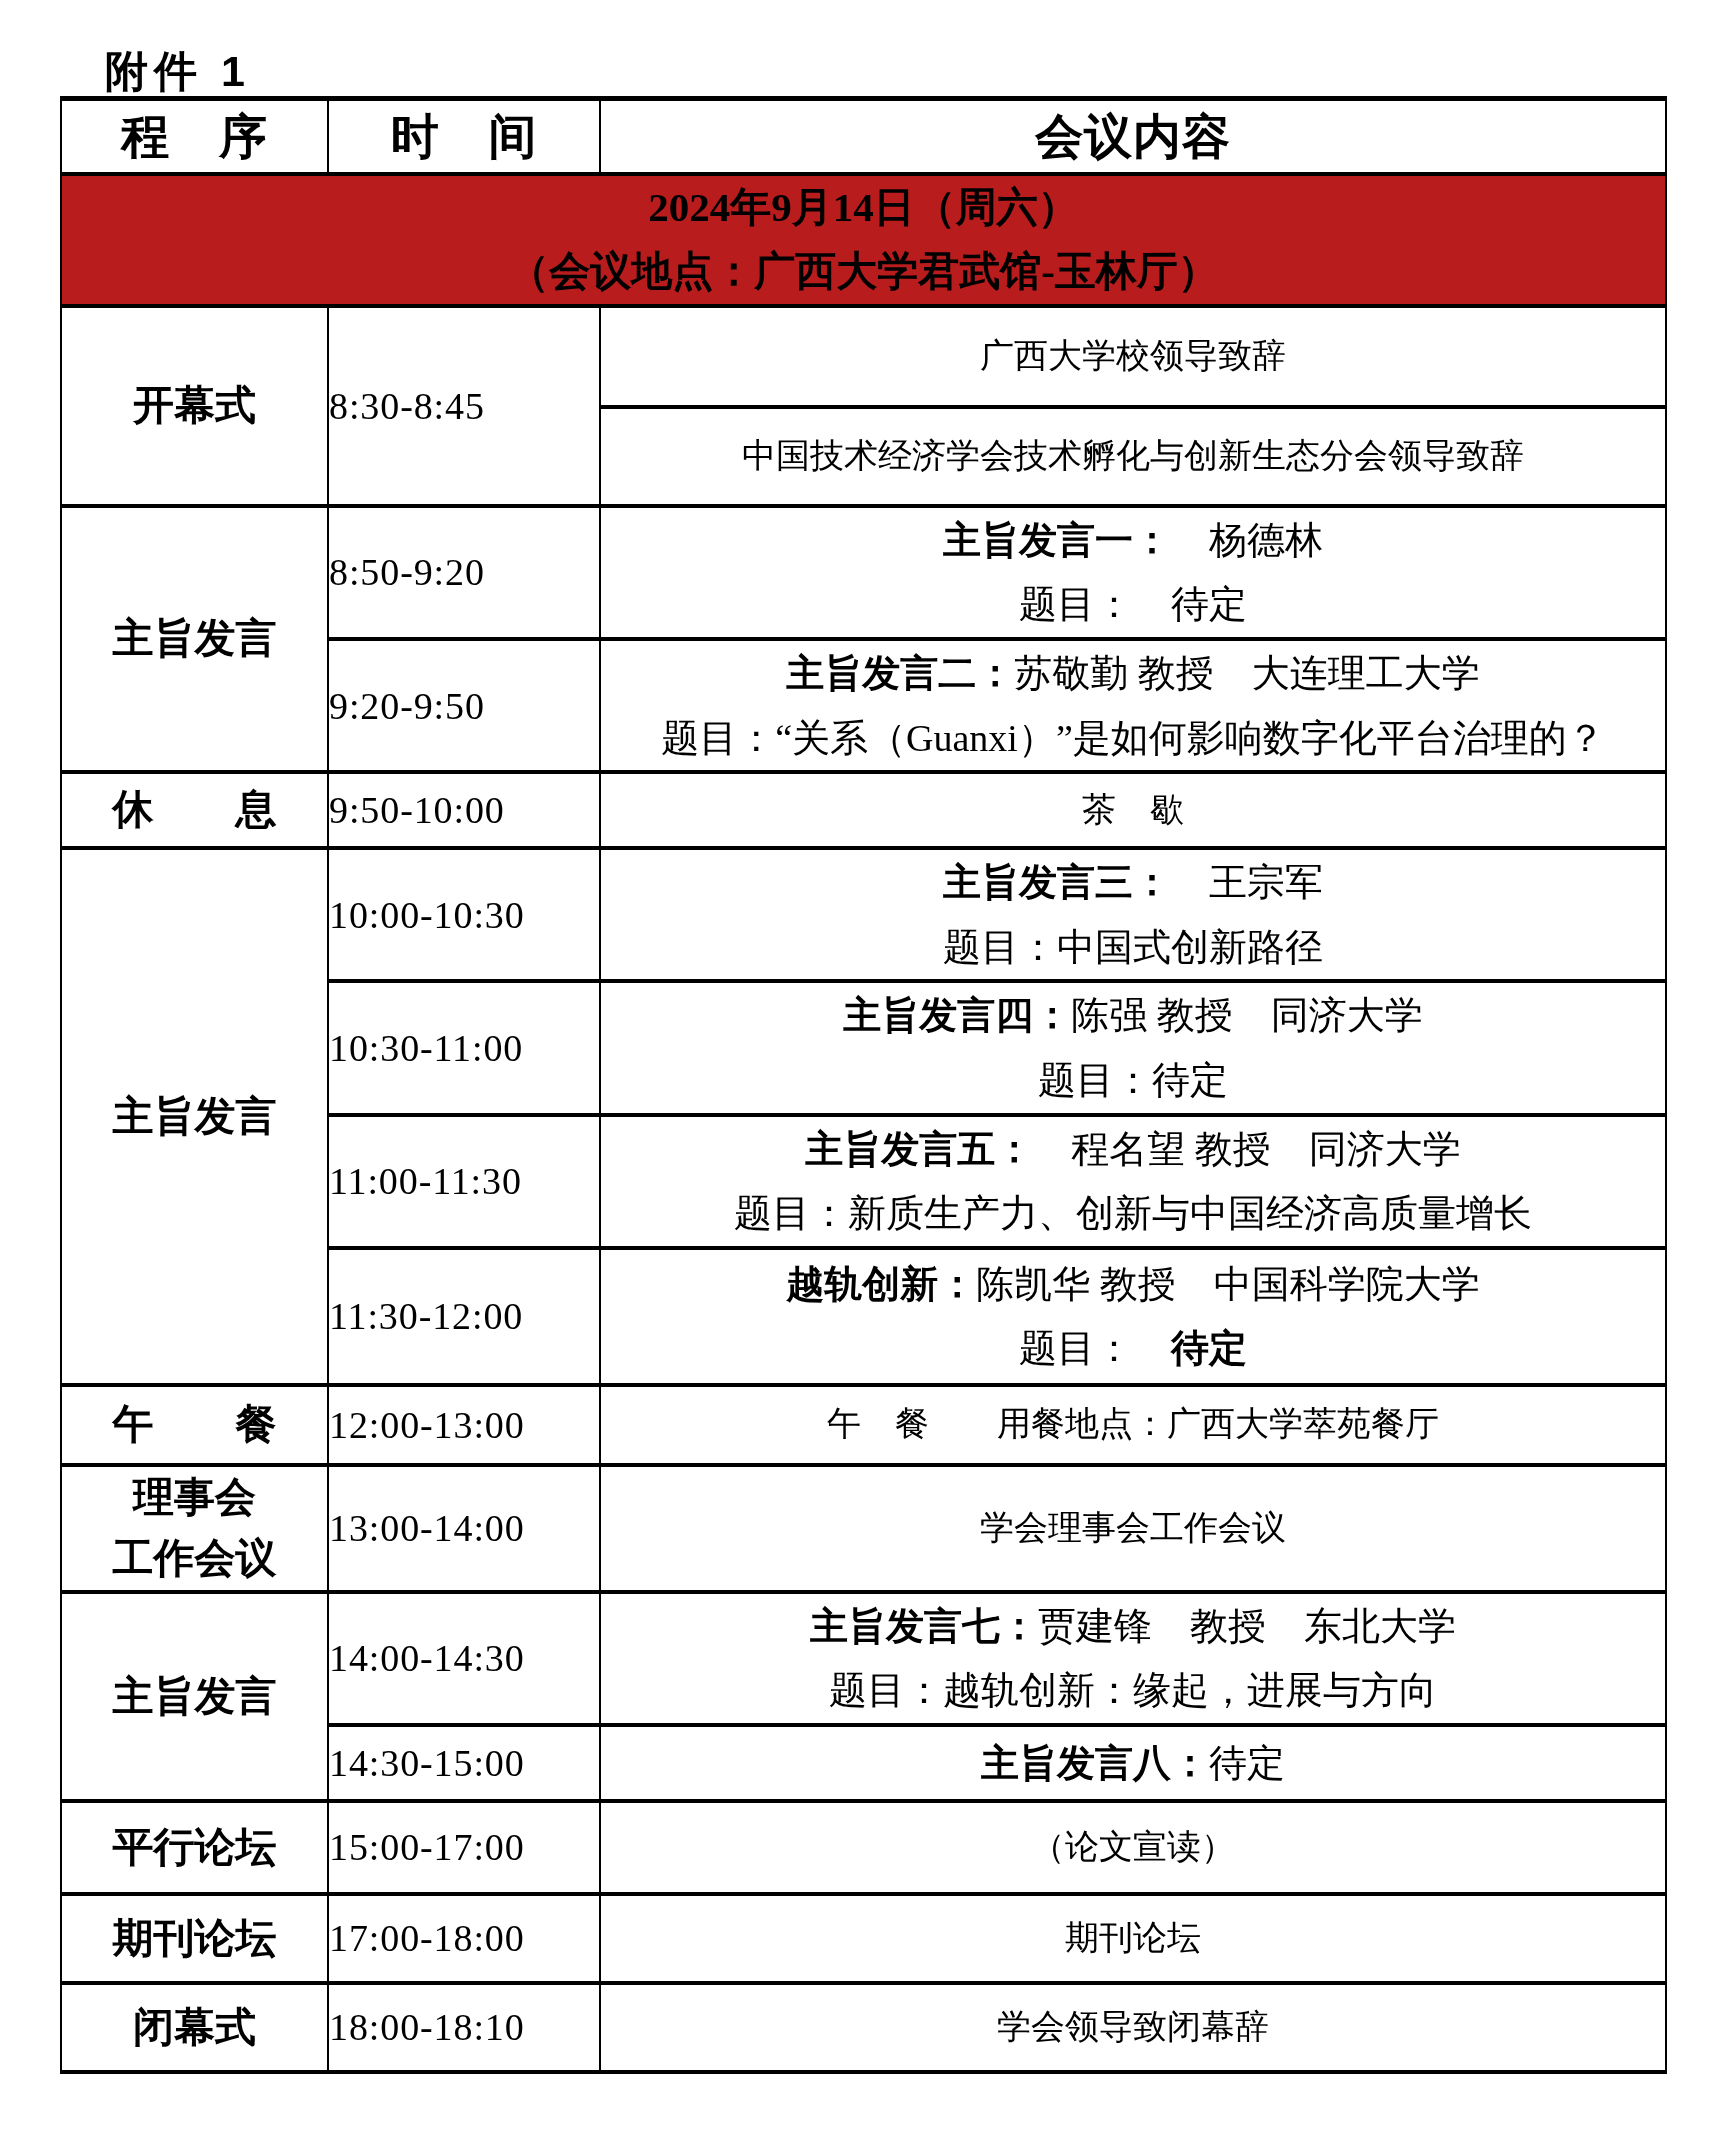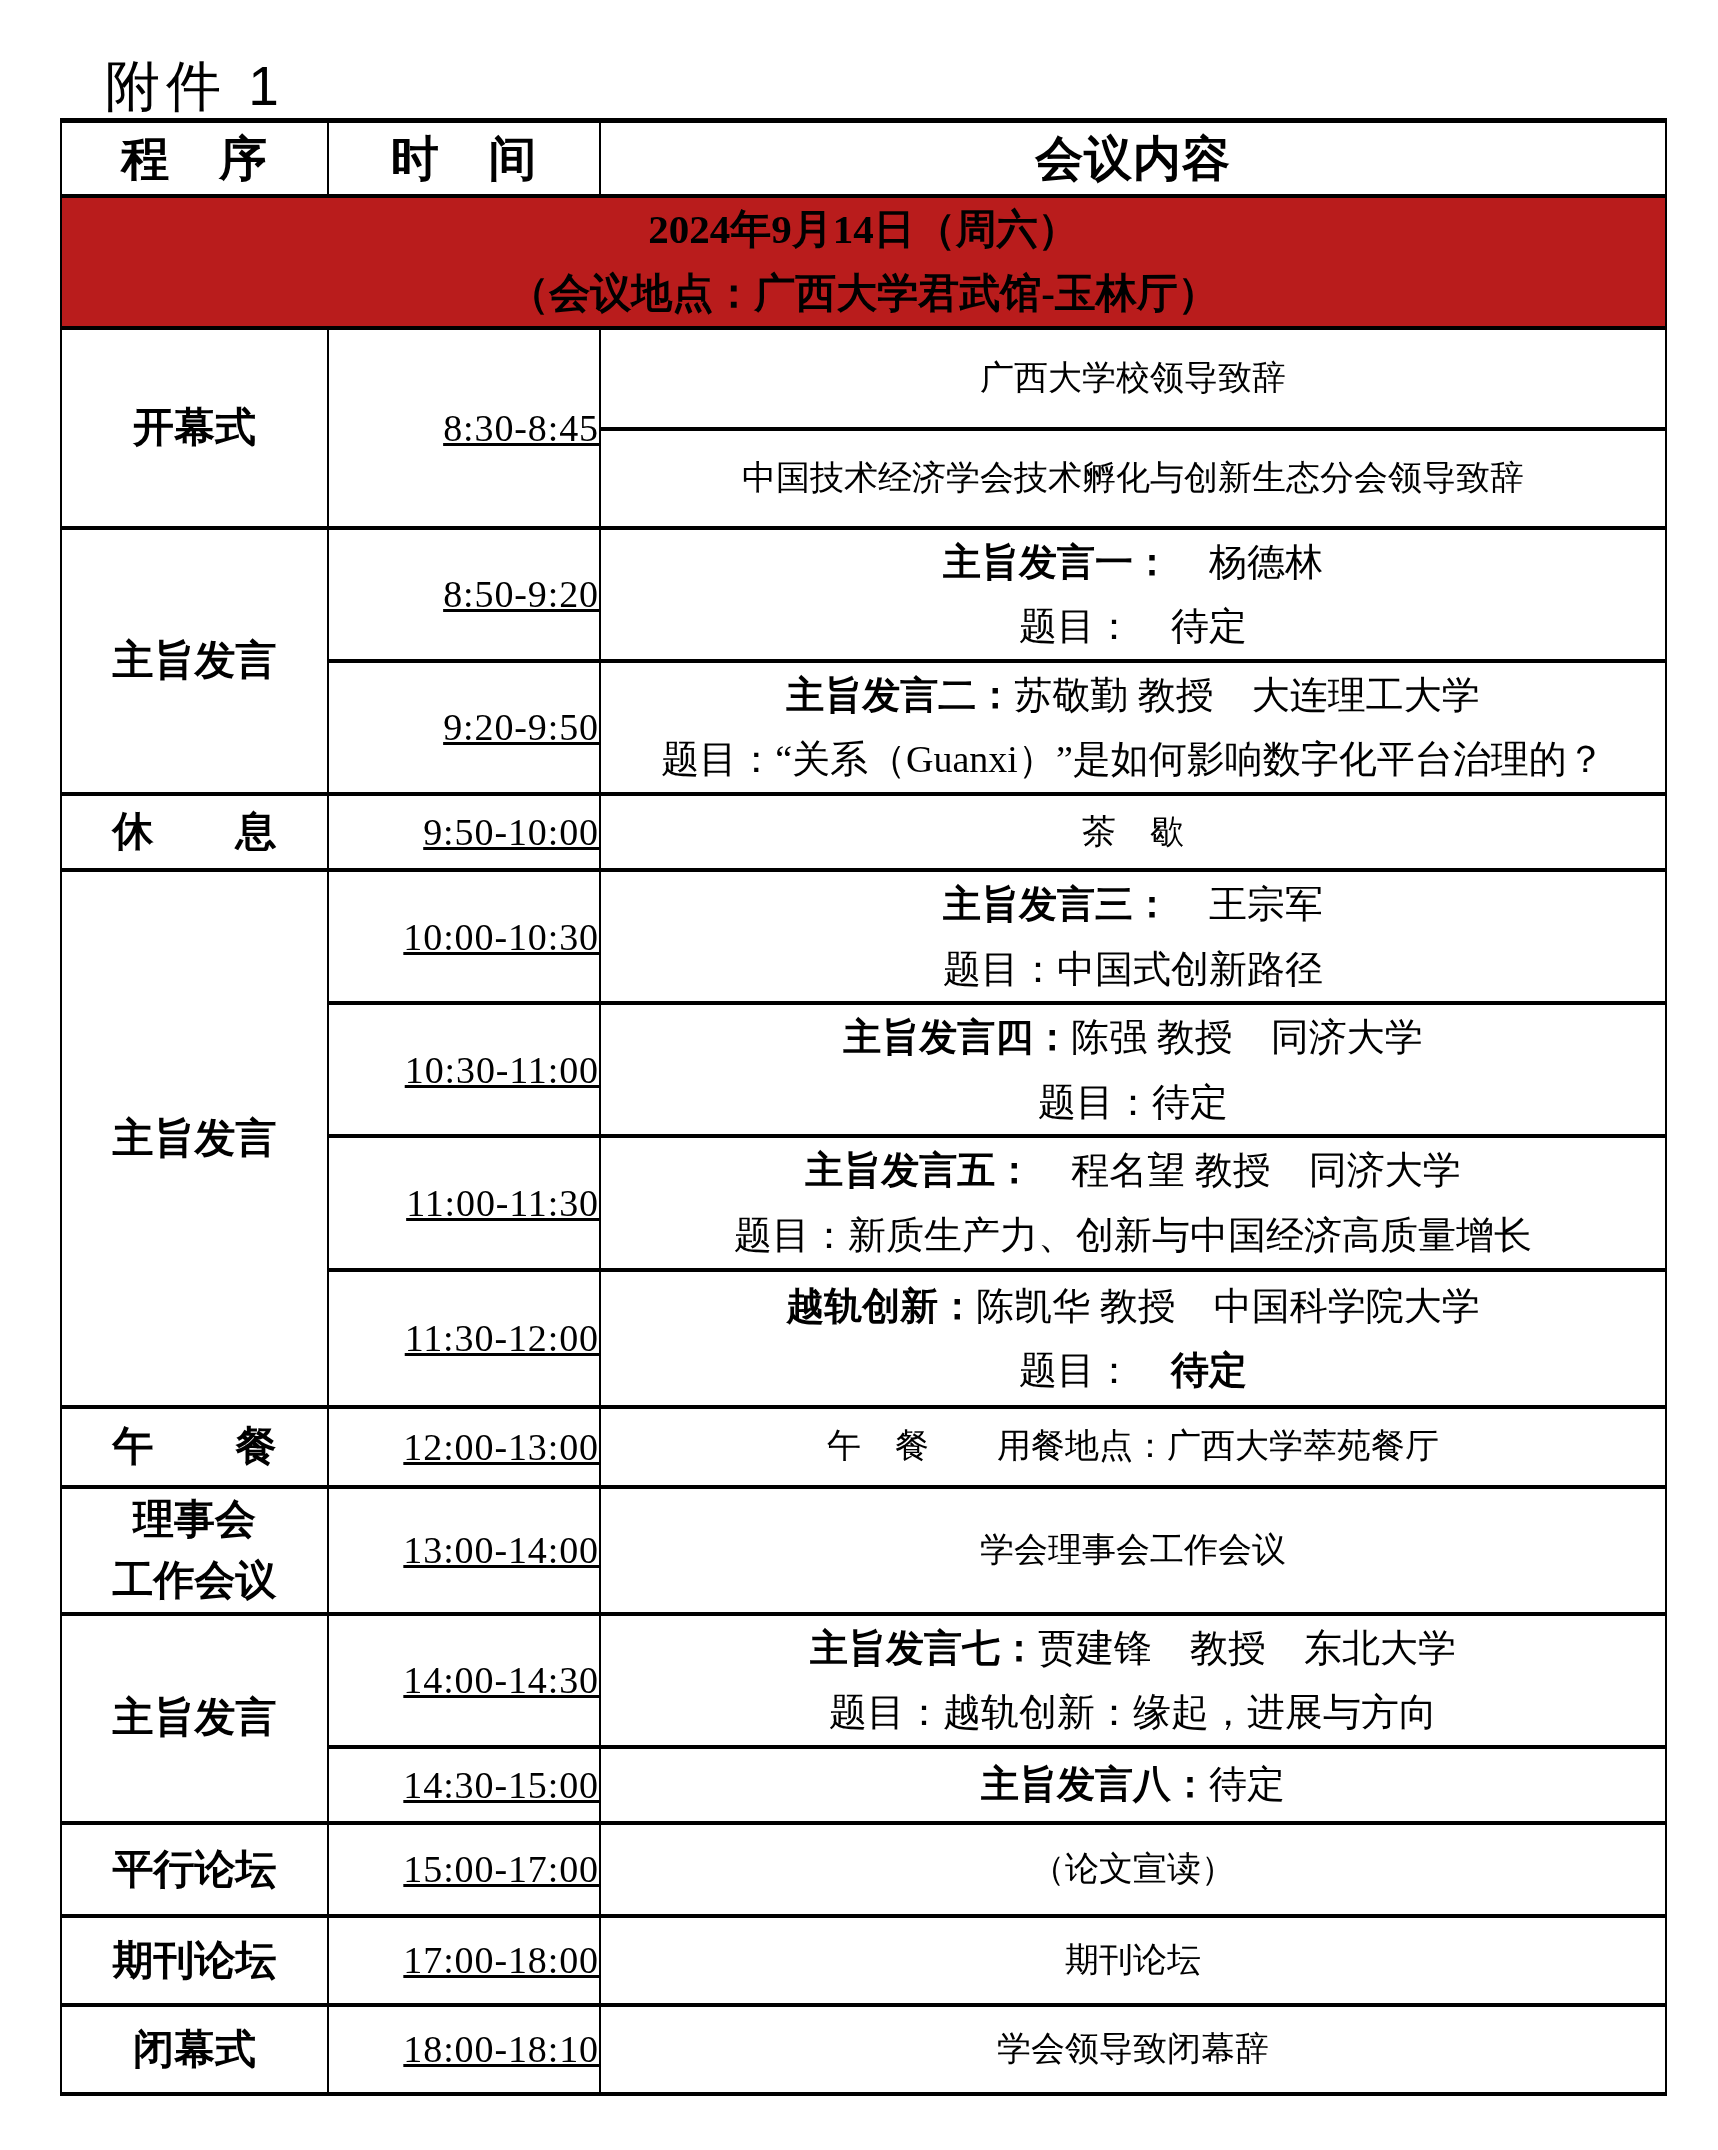--- a/index.html
+++ b/index.html
@@ -13,24 +13,24 @@
     position: relative;
     width: 1719px;
     height: 2503px;
     background: #ffffff;
     box-sizing: border-box;
     padding: 40px 54px 0 60px;
     overflow: hidden;
   }
   .attachment {
     font-family: "Liberation Sans", "DejaVu Sans", sans-serif;
-    font-weight: normal;
-    font-size: 55px;
+    font-weight: bold;
+    font-size: 43px;
     letter-spacing: 6px;
-    margin: 15px 0 0 45px;
+    margin: 7px 0 0 45px;
     line-height: 1.15;
   }
   .doc-title {
     font-family: "Liberation Serif", "DejaVu Serif", serif;
     font-weight: bold;
     font-size: 55px;
     letter-spacing: 10.3px;
     margin: 48px 0 37px 59px;
     line-height: 1.2;
     white-space: nowrap;
@@ -63,25 +63,24 @@
   td.label-cell {
     font-size: 41px;
     font-weight: bold;
     text-align: center;
     vertical-align: middle;
     line-height: 1.5;
   }
   td.time-cell {
     font-size: 38px;
     font-weight: normal;
-    text-align: right;
+    text-align: left;
     vertical-align: middle;
     letter-spacing: 0.9px;
     white-space: nowrap;
-    text-decoration: underline;
   }
   td.content-center {
     font-size: 34px;
     text-align: center;
     vertical-align: middle;
     line-height: 1.55;
   }
   td.content-left {
     font-size: 38px;
     text-align: center;

